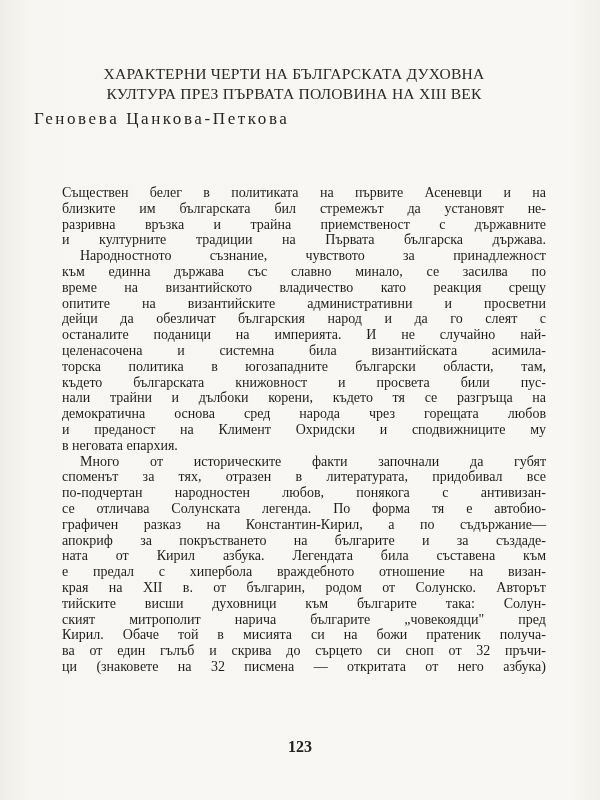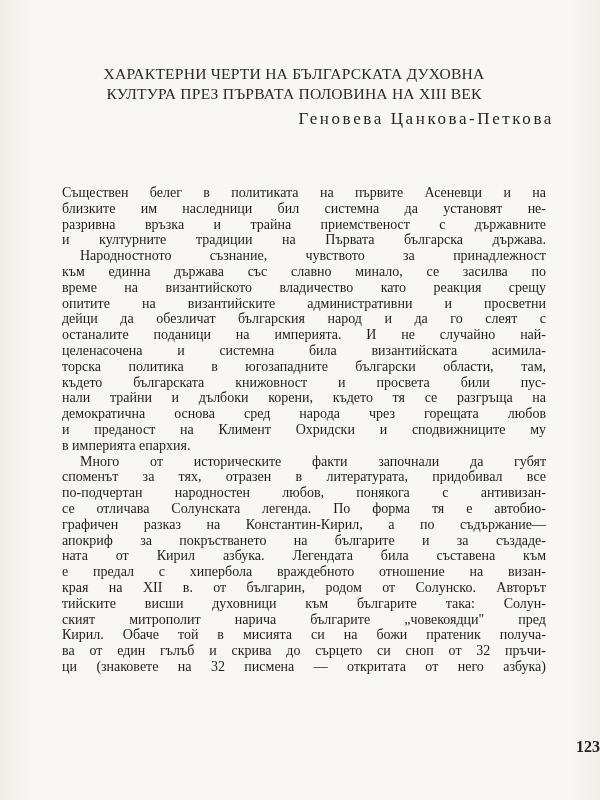--- a/index.html
+++ b/index.html
@@ -17,74 +17,74 @@
   .title {
     position: absolute; left: 34px; top: 64px; width: 520px;
     text-align: center;
     font-family: "Liberation Serif", serif;
     font-size: 15.6px; line-height: 20px; letter-spacing: 0.2px;
     color: #2a2a2a;
   }
   .title div { white-space: nowrap; }
   .author {
     position: absolute; left: 34px; top: 109px; width: 520px;
-    text-align: right;
+    text-align: left;
     font-family: "Liberation Serif", serif;
     font-size: 17px; letter-spacing: 2.6px; color: #262626;
     white-space: nowrap;
   }
   .body {
     position: absolute; left: 62px; top: 185px; width: 484px;
     font-family: "Liberation Serif", serif;
     font-size: 14px; line-height: 15.8px;
     color: #1e1e1e;
   }
   .line {
     display: block; white-space: nowrap;
     text-align: justify; text-align-last: justify;
     height: 15.8px;
   }
   .line.indent { padding-left: 18px; }
   .line.last { text-align-last: left; }
   .pagenum {
     position: absolute; left: 0; width: 600px; top: 738px;
-    text-align: right;
+    text-align: center;
     font-family: "Liberation Serif", serif;
     font-weight: bold; font-size: 16px; color: #222;
   }
 </style>
 </head>
 <body>
 
 <div class="page">
   <div class="title">
     <div>ХАРАКТЕРНИ ЧЕРТИ НА БЪЛГАРСКАТА  ДУХОВНА</div>
     <div>КУЛТУРА ПРЕЗ ПЪРВАТА ПОЛОВИНА  НА XIII ВЕК</div>
   </div>
 
   <div class="author">Геновева Цанкова-Петкова</div>
 
   <div class="body" id="body-text">
       <span class="line">Съществен белег в политиката на първите Асеневци и на</span>
-      <span class="line">близките им наследници бил системна да установят не-</span>
+      <span class="line">близките им българската бил стремежът да установят не-</span>
       <span class="line">разривна връзка и трайна приемственост с държавните</span>
       <span class="line">и културните традиции на Първата българска държава.</span>
       <span class="line indent">Народностното съзнание, чувството за принадлежност</span>
       <span class="line">към единна държава със славно минало, се засилва по</span>
       <span class="line">време на византийското владичество като реакция срещу</span>
       <span class="line">опитите на византийските административни и просветни</span>
       <span class="line">дейци да обезличат българския народ и да го слеят с</span>
       <span class="line">останалите поданици на империята. И не случайно най-</span>
       <span class="line">целенасочена и системна била византийската асимила-</span>
       <span class="line">торска политика в югозападните български области, там,</span>
       <span class="line">където българската книжовност и просвета били пус-</span>
       <span class="line">нали трайни и дълбоки корени, където тя се разгръща на</span>
       <span class="line">демократична основа сред народа чрез горещата любов</span>
       <span class="line">и преданост на Климент Охридски и сподвижниците му</span>
-      <span class="line last">в империята епархия.</span>
+      <span class="line last">в неговата епархия.</span>
       <span class="line indent">Много от историческите факти започнали да губят</span>
       <span class="line">споменът за тях, отразен в литературата, придобивал все</span>
       <span class="line">по-подчертан народностен любов, понякога с антивизан-</span>
       <span class="line">се отличава Солунската легенда. По форма тя е автобио-</span>
       <span class="line">графичен разказ на Константин-Кирил, а по съдържание—</span>
       <span class="line">апокриф за покръстването на българите и за създаде-</span>
       <span class="line">ната от Кирил азбука. Легендата била съставена към</span>
       <span class="line">е предал с хипербола враждебното отношение на визан-</span>
       <span class="line">края на XII в. от българин, родом от Солунско. Авторът</span>
       <span class="line">тийските висши духовници към българите така: Солун-</span>

